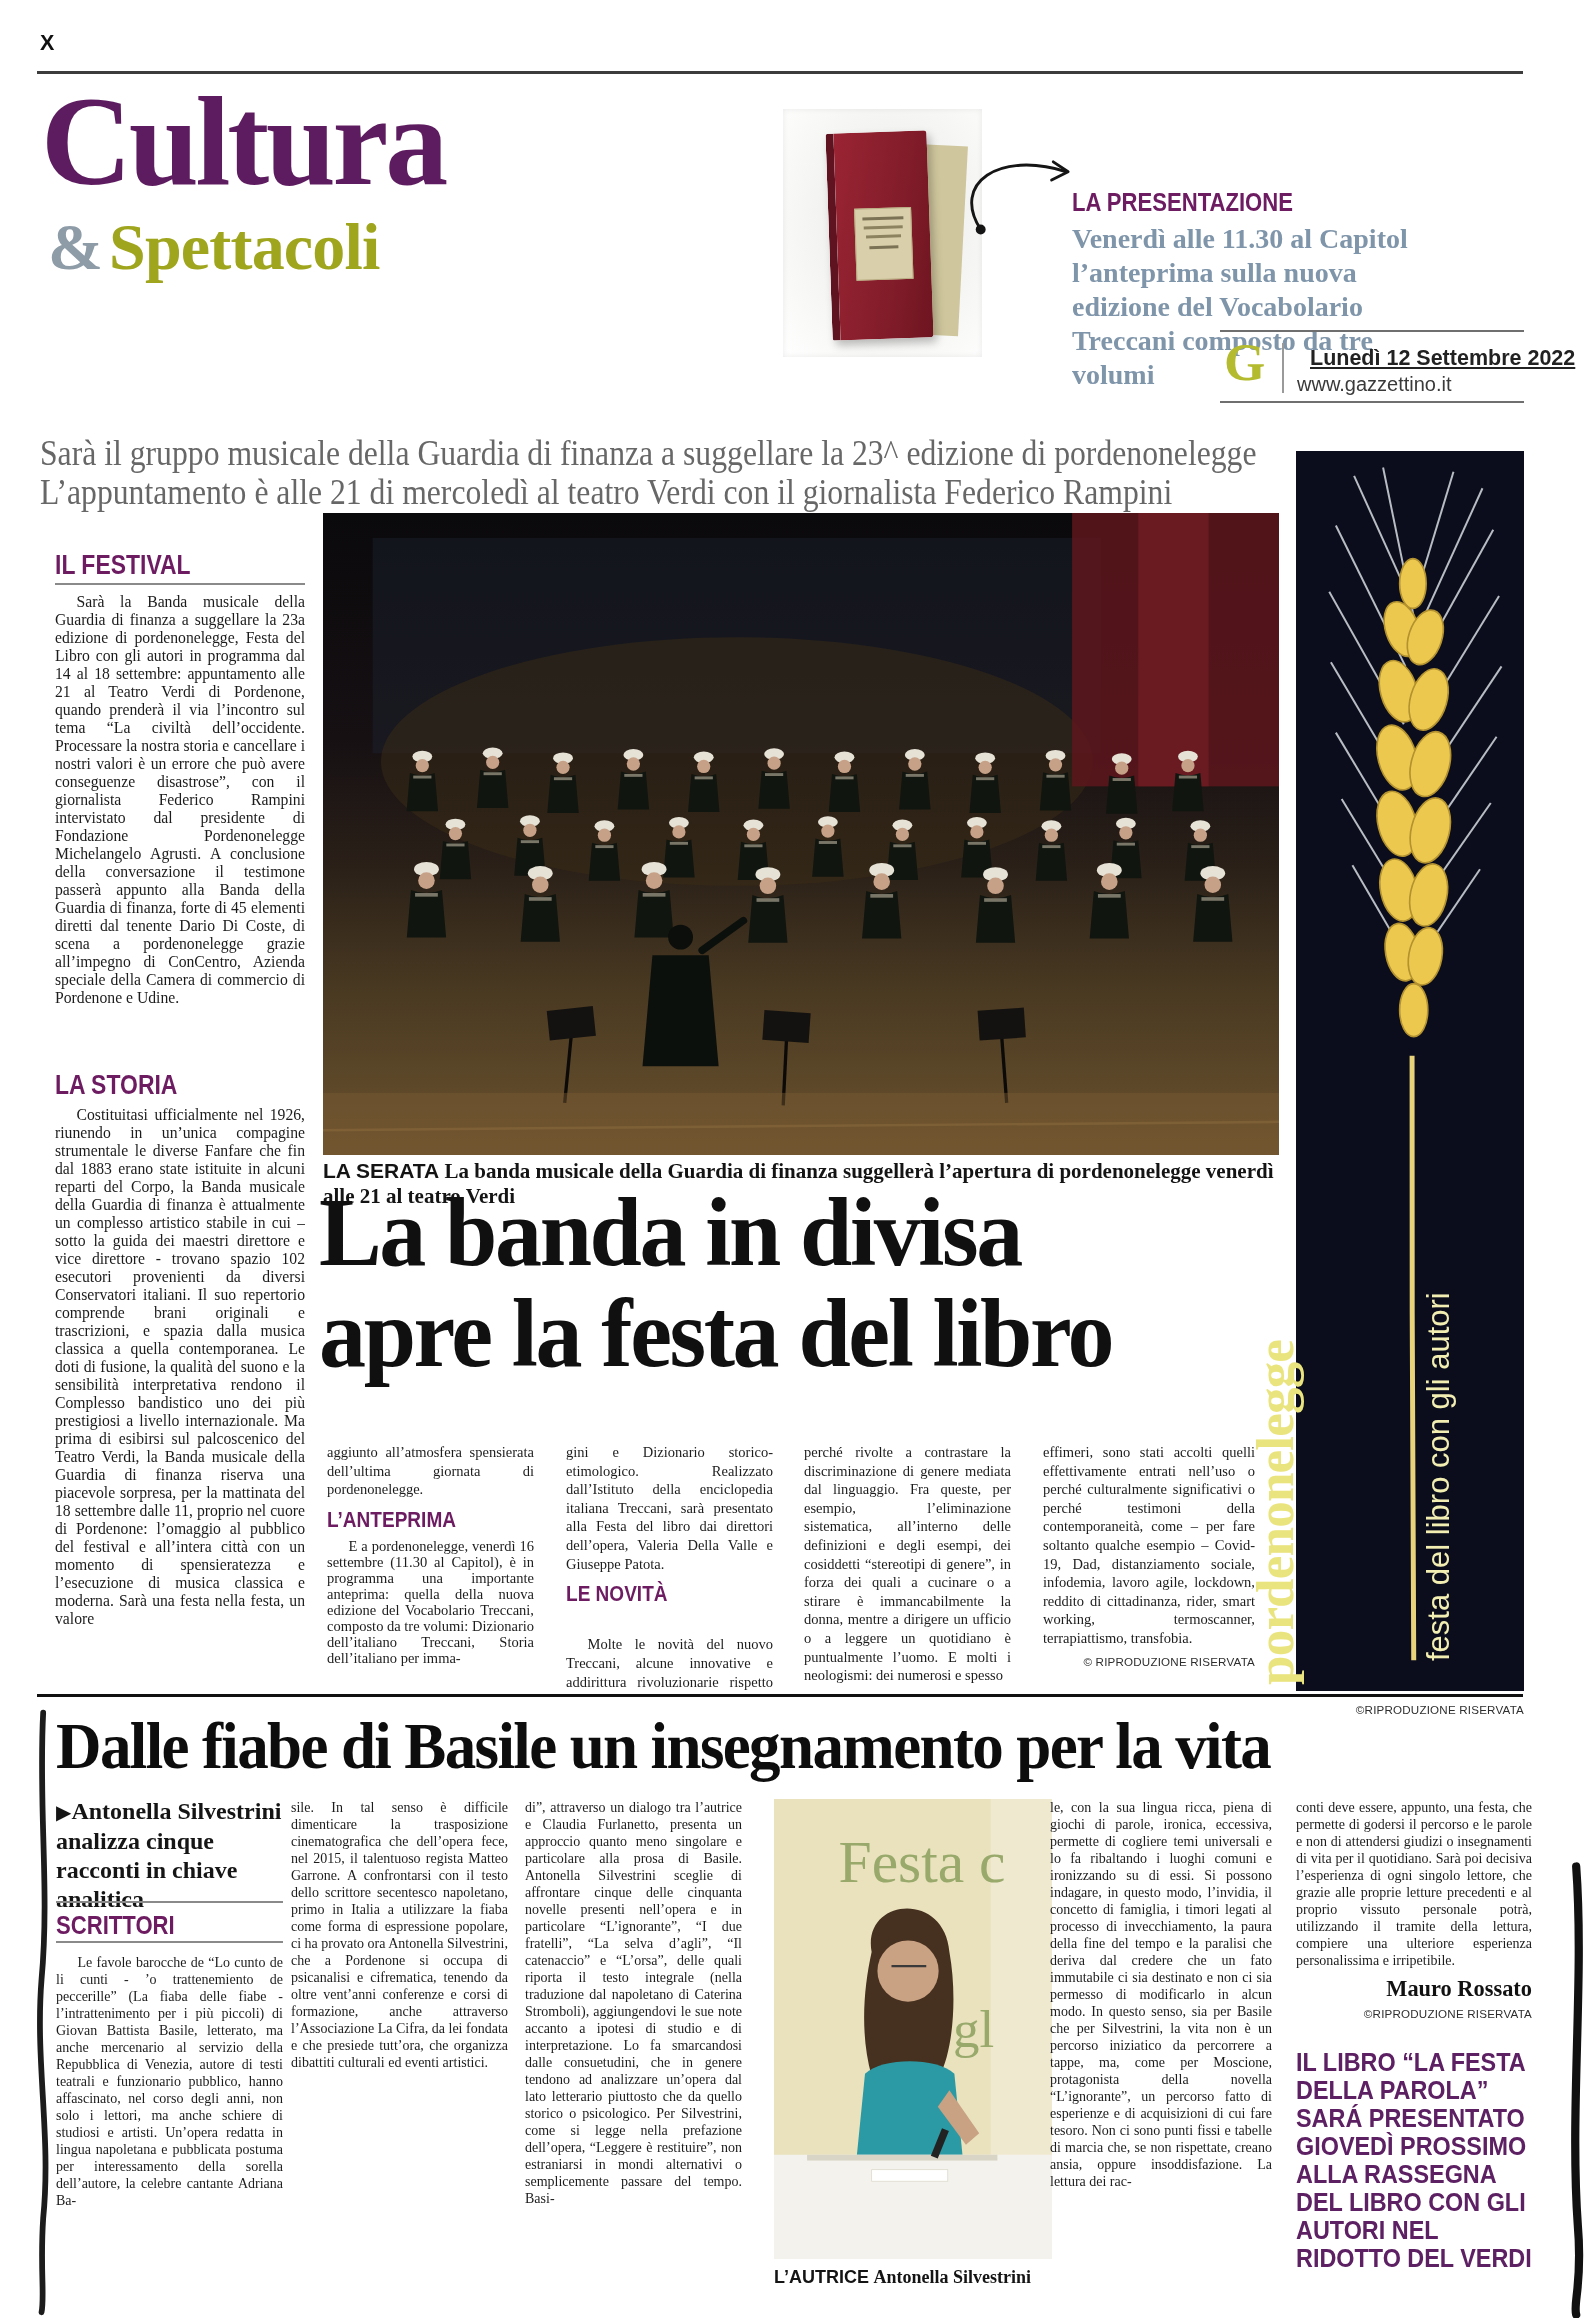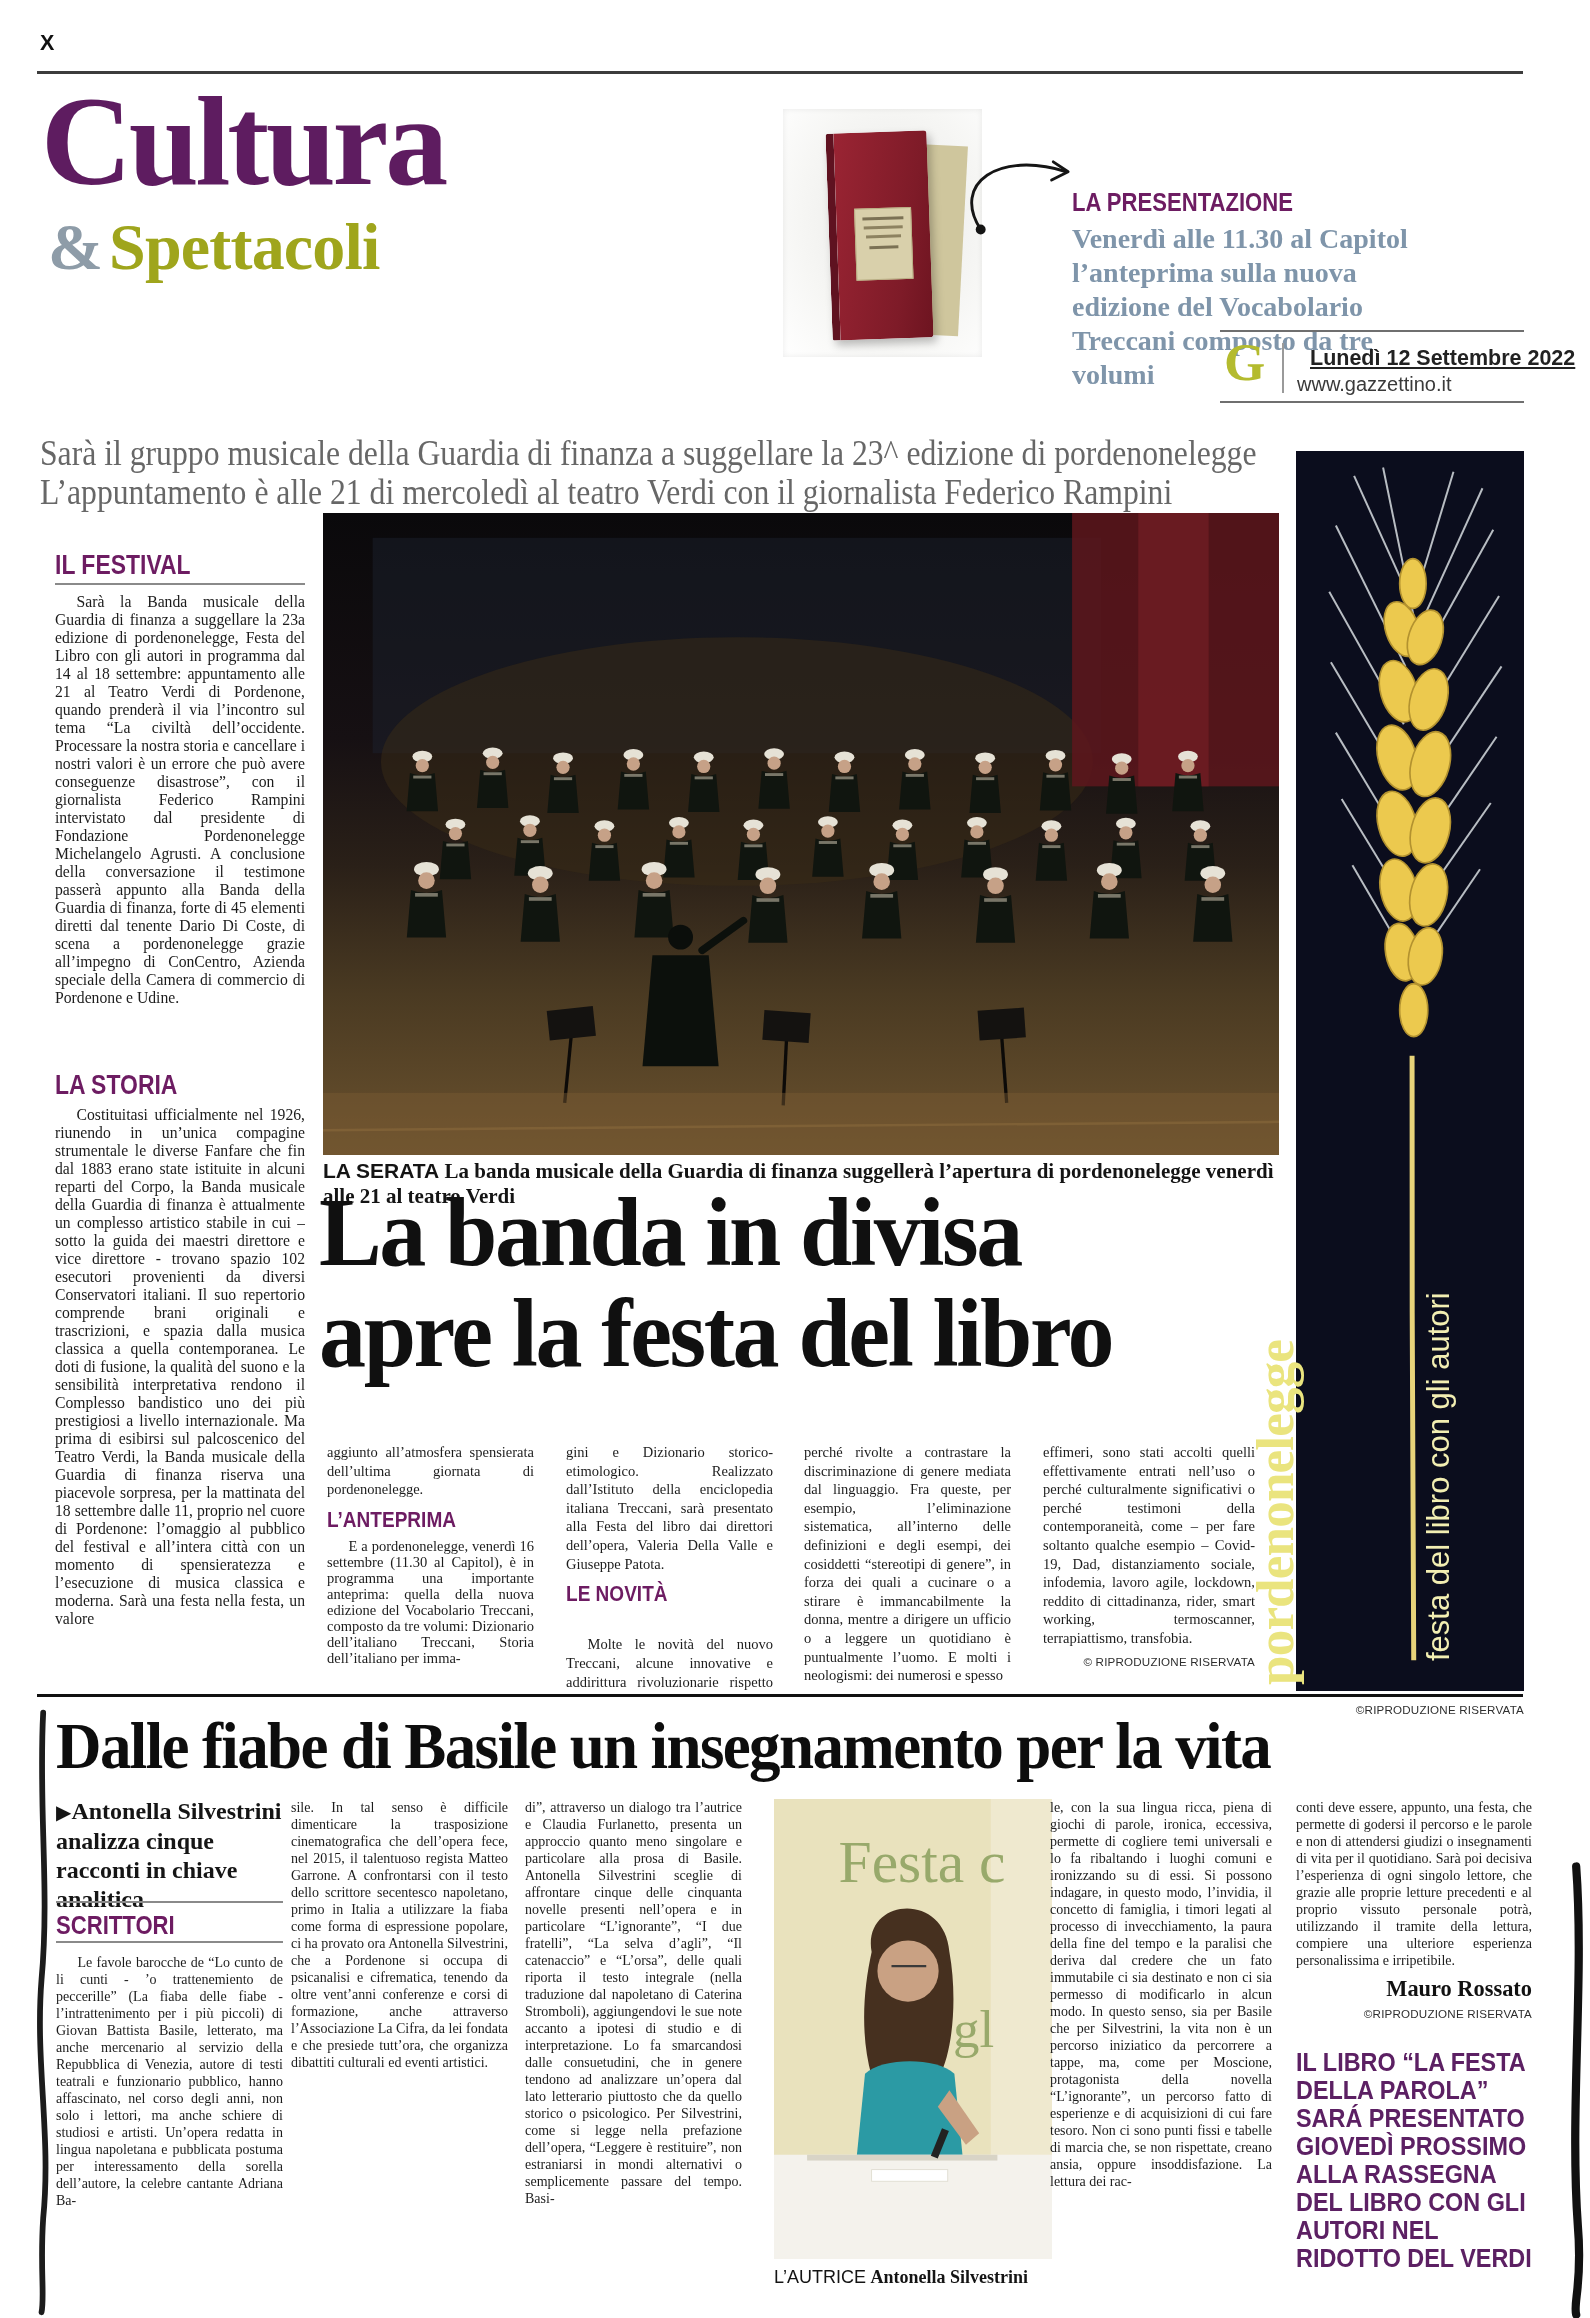--- a/index.html
+++ b/index.html
@@ -272,21 +272,21 @@
       <path d="M110,332 C132,312 196,312 218,332 L228,432 L100,432 Z" fill="#2b9aa4"></path>
       <path d="M212,352 L248,404 L232,418 L198,372 Z" fill="#c9a183"></path>
     </g>
     <rect y="430" width="336" height="126" fill="#f4f2ec"></rect>
     <rect x="40" y="430" width="230" height="7" fill="#d8d4c6"></rect>
     <rect x="118" y="448" width="92" height="14" fill="#ffffff" stroke="#dddacd"></rect>
     <rect x="196" y="398" width="9" height="36" fill="#222" transform="rotate(22 200 416)"></rect>
   </svg>
 </div>
 <div class="abs" style="left:774px;top:2267px;width:278px;font-size:18px;color:#141414;">
-  <span style="font-family:'Liberation Sans',sans-serif;font-weight:normal;">L’AUTRICE</span>
+  <span style="font-family:'Liberation Sans',sans-serif;font-weight:bold;">L’AUTRICE</span>
   <span style="font-weight:bold;">Antonella Silvestrini</span>
 </div>
 
 <div class="abs just clip bodytext" style="left:1050px;top:1799px;width:222px;height:505px;font-size:14px;line-height:17px;">le, con la sua lingua ricca, piena di giochi di parole, ironica, eccessiva, permette di cogliere temi universali e lo fa ribaltando i luoghi comuni e ironizzando su di essi. Si possono indagare, in questo modo, l’invidia, il concetto di famiglia, i timori legati al processo di invecchiamento, la paura della fine del tempo e la paralisi che deriva dal credere che un fato immutabile ci sia destinato e non ci sia permesso di modificarlo in alcun modo. In questo senso, sia per Basile che per Silvestrini, la vita non è un percorso iniziatico da percorrere a tappe, ma, come per Moscione, protagonista della novella “L’ignorante”, un percorso fatto di esperienze e di acquisizioni di cui fare tesoro. Non ci sono punti fissi e tabelle di marcia che, se non rispettate, creano ansia, oppure insoddisfazione. La lettura dei rac-</div>
 
 <div class="abs" style="left:1296px;top:1799px;width:236px;">
   <div class="just bodytext" style="font-size:14px;line-height:17px;">conti deve essere, appunto, una festa, che permette di godersi il percorso e le parole e non di attendersi giudizi o insegnamenti di vita per il quotidiano. Sarà poi decisiva l’esperienza di ogni singolo lettore, che grazie alle proprie letture precedenti e al proprio vissuto personale potrà, utilizzando il tramite della lettura, compiere una ulteriore esperienza personalissima e irripetibile.</div>
   <div class="rightal" style="font-size:22.4px;font-weight:bold;color:#111;margin-top:6.6px;">Mauro Rossato</div>
   <div class="copy rightal" style="margin-top:5px;">©RIPRODUZIONE RISERVATA</div>
   <div style="margin-top:28px;font-family:'Liberation Sans',sans-serif;font-weight:bold;color:#5c2063;font-size:26px;line-height:28px;transform:scaleX(.9);transform-origin:0 0;width:262px;">IL LIBRO “LA FESTA DELLA PAROLA” SARÁ PRESENTATO GIOVEDÌ PROSSIMO ALLA RASSEGNA DEL LIBRO CON GLI AUTORI NEL RIDOTTO DEL VERDI</div>

